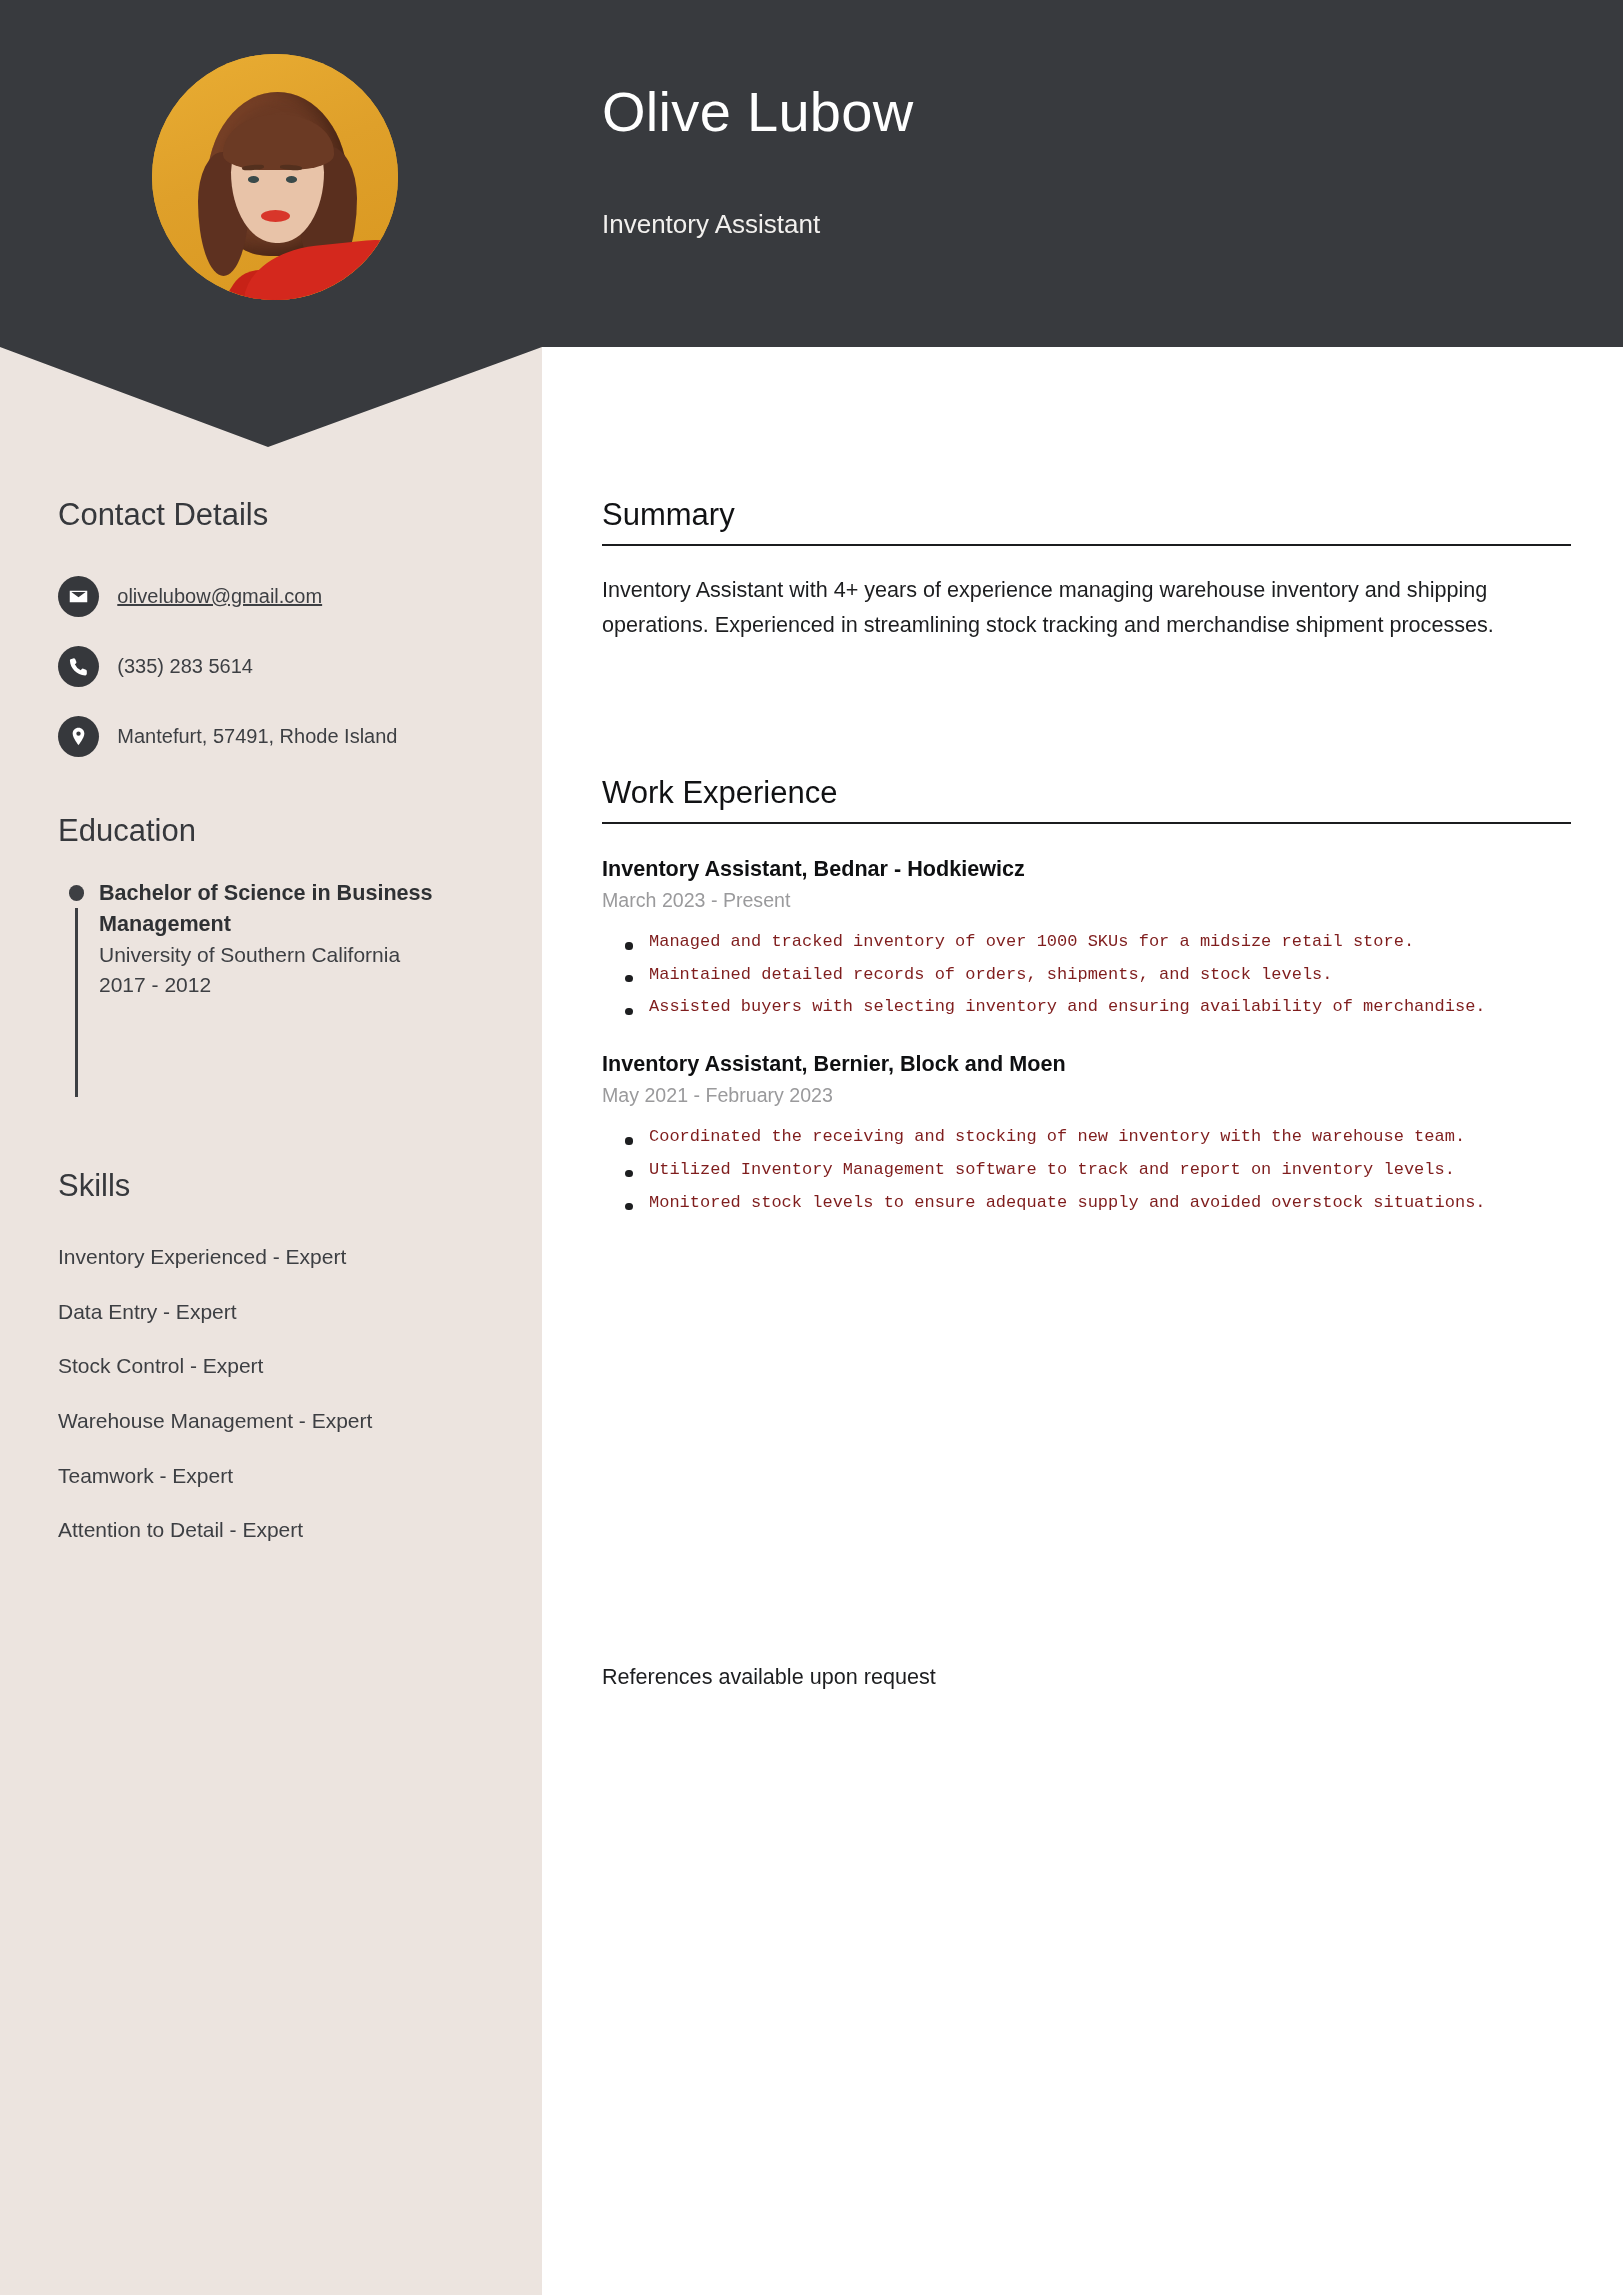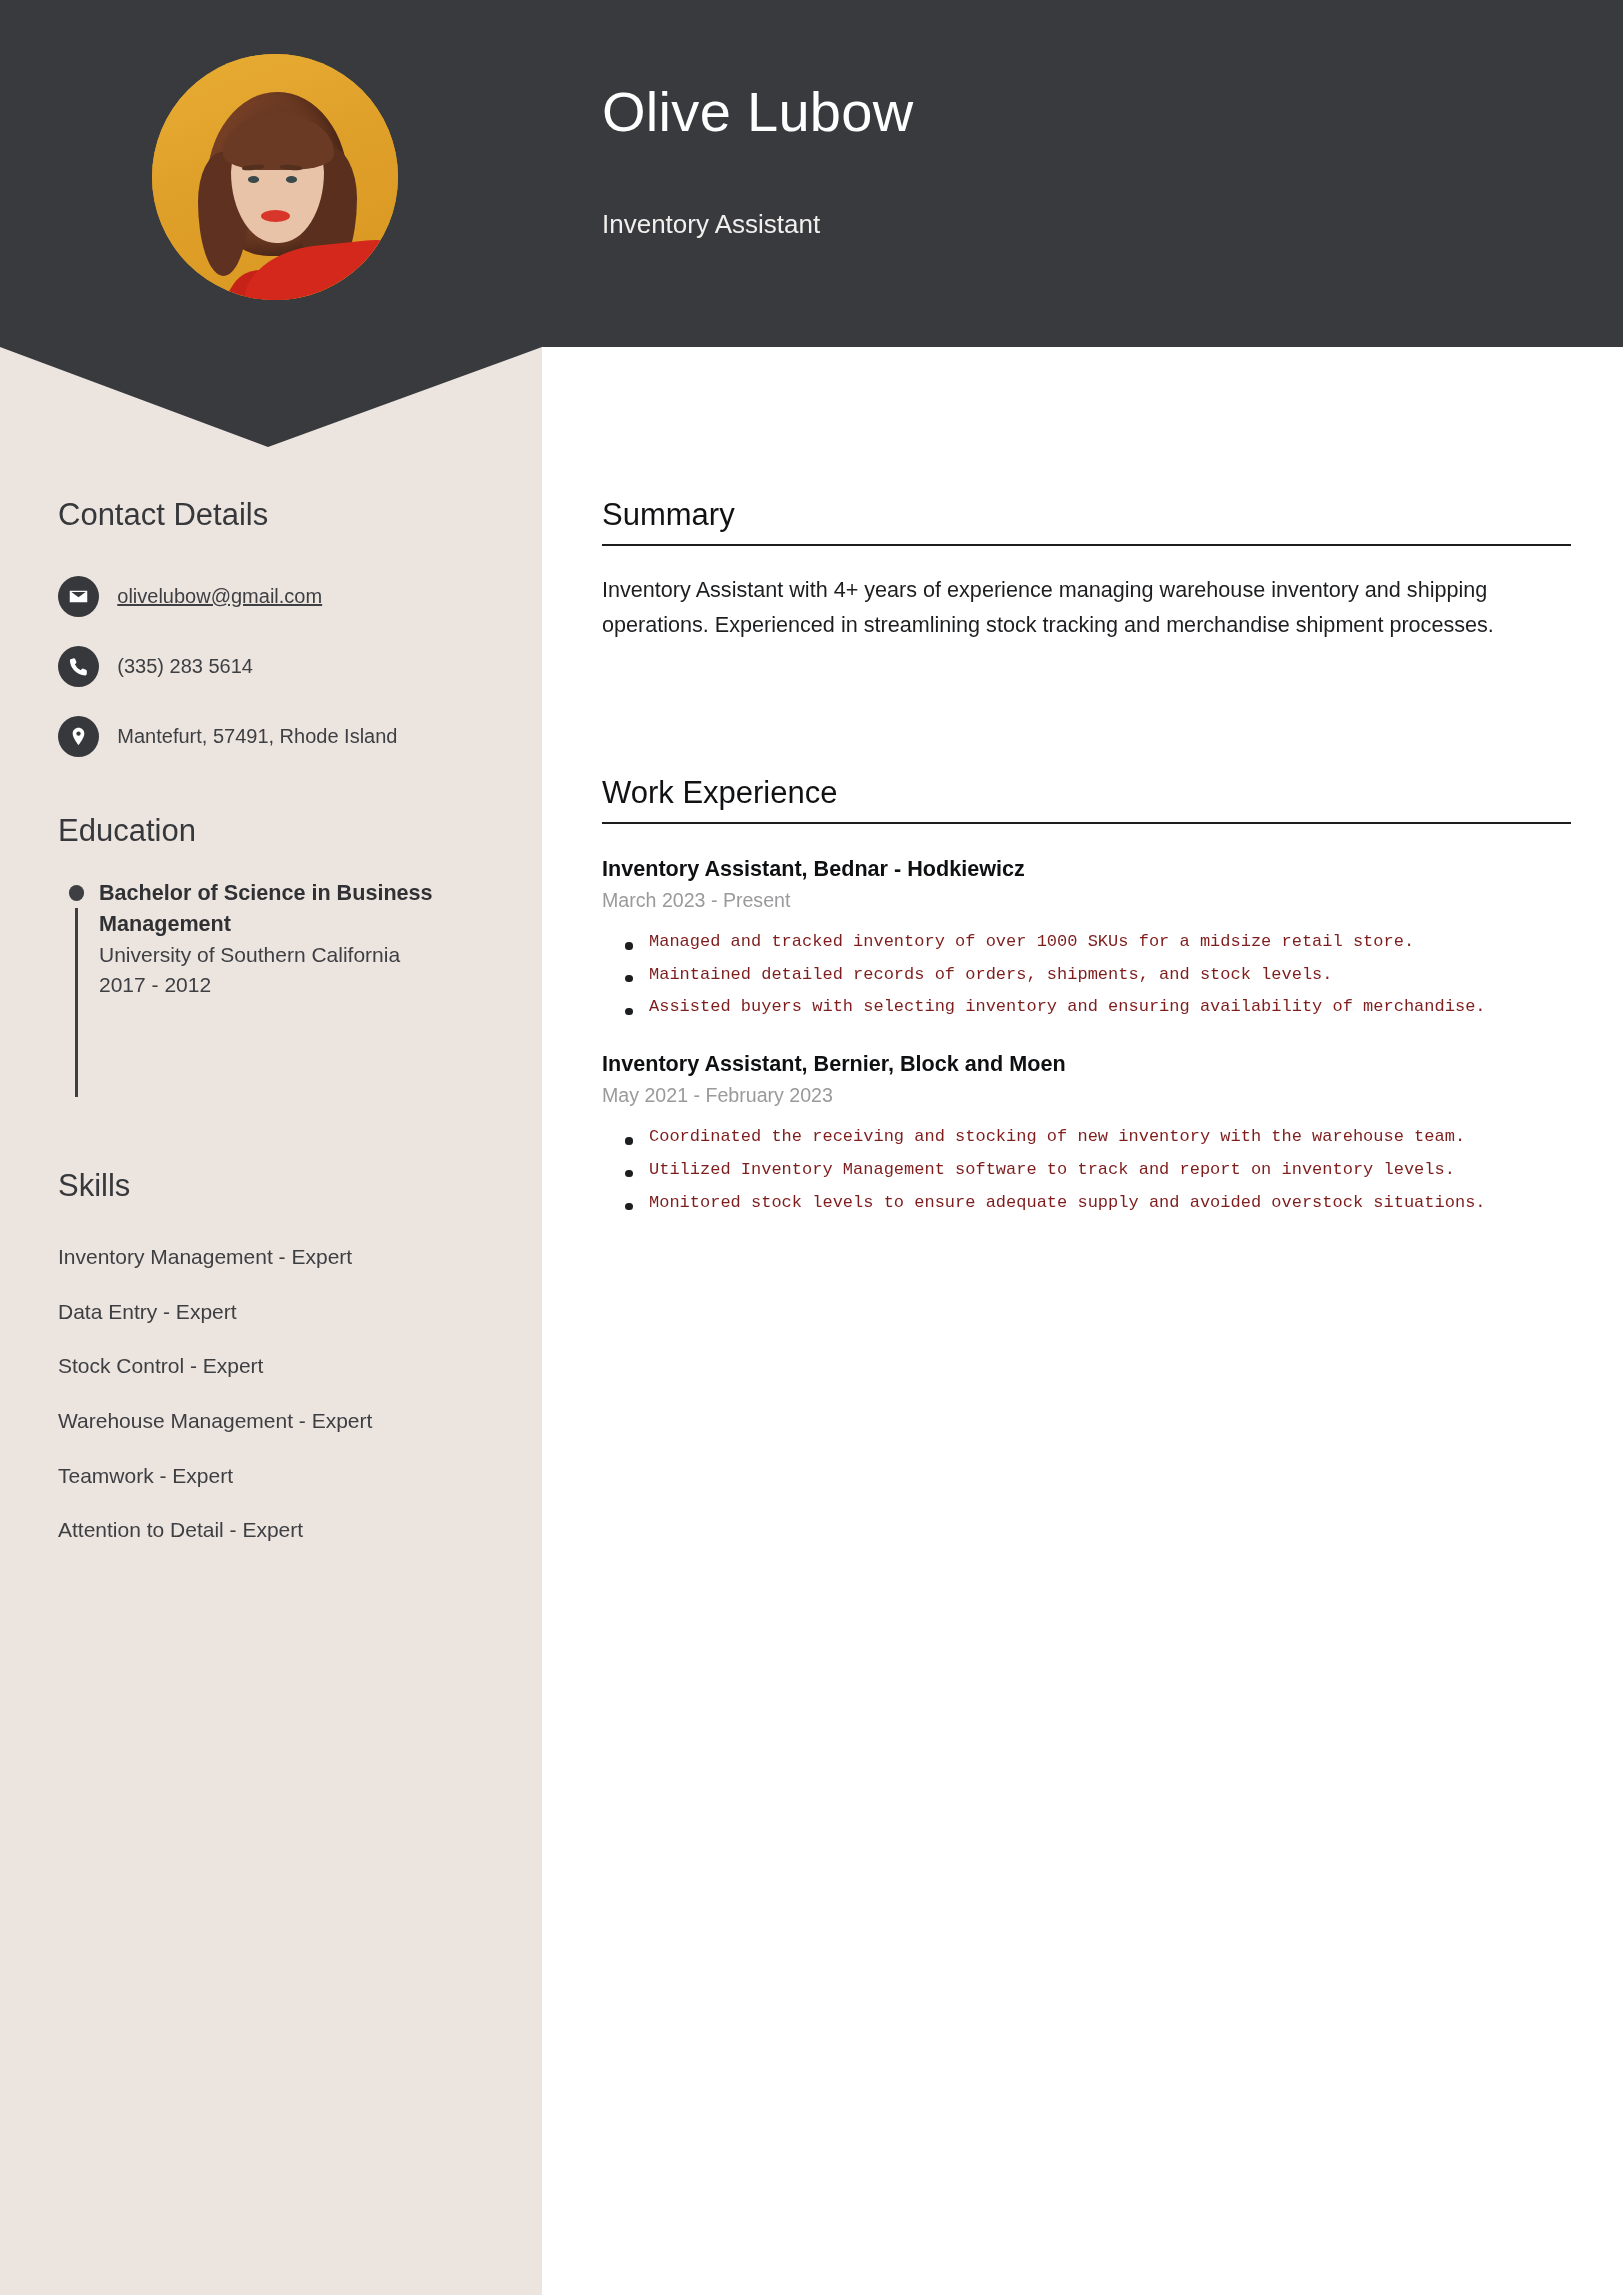--- a/index.html
+++ b/index.html
@@ -387,21 +387,21 @@
       <span class="edu-dot"></span>
       <span class="edu-line"></span>
       <div class="edu-degree">Bachelor of Science in Business Management</div>
       <div class="edu-school">University of Southern California</div>
       <div class="edu-years">2017 - 2012</div>
     </div>
 
     <div class="side-h skills">Skills</div>
 
     <div class="skills-list">
-      <div class="skill-item">Inventory Management - Expert</div>
+      <div class="skill-item">Inventory Experienced - Expert</div>
       <div class="skill-item">Data Entry - Expert</div>
       <div class="skill-item">Stock Control - Expert</div>
       <div class="skill-item">Warehouse Management - Expert</div>
       <div class="skill-item">Teamwork - Expert</div>
       <div class="skill-item">Attention to Detail - Expert</div>
     </div>
 
   </div>
 
   <div class="main">
@@ -429,18 +429,19 @@
         <div class="job-date">May 2021 - February 2023</div>
         <ul class="job-bullets">
           <li>Coordinated the receiving and stocking of new inventory with the warehouse team.</li>
           <li>Utilized Inventory Management software to track and report on inventory levels.</li>
           <li>Monitored stock levels to ensure adequate supply and avoided overstock situations.</li>
         </ul>
       </div>
     </div>
 
     <div class="refs-wrap section">
+      <div class="refs-text">References available upon request</div>
     </div>
 
   </div>
 
 </div>
 
 
 </body></html>

